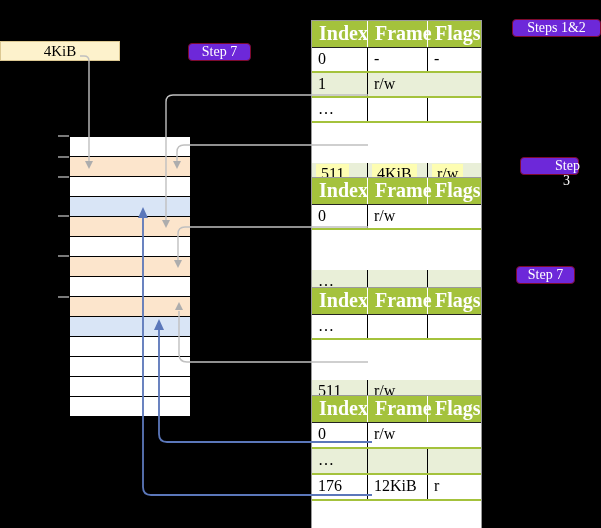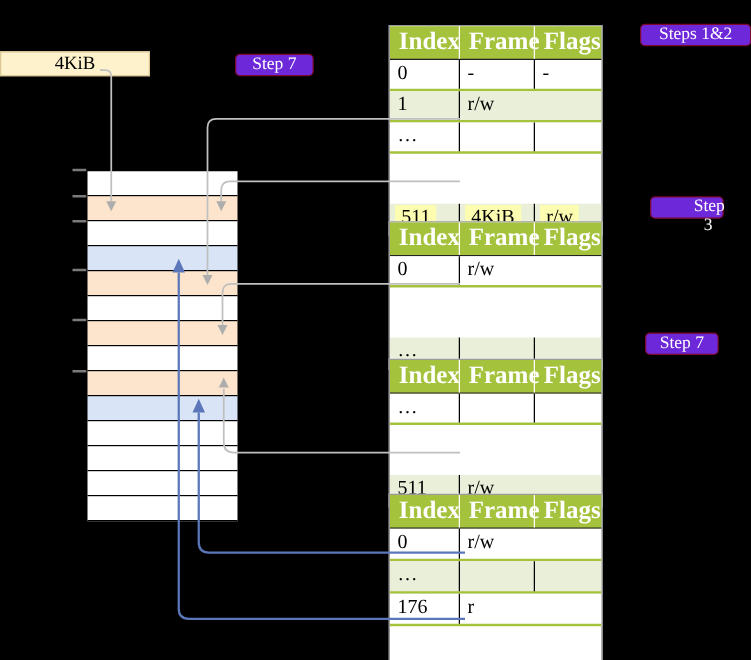--- a/index.html
+++ b/index.html
@@ -184,20 +184,21 @@
           <div class="dcell c0">0</div>
           <div class="dcell c2">r/w</div>
         </div>
         <div class="drow shaded tall">
           <div class="dcell c0">…</div>
           <div class="dcell c1"></div>
           <div class="dcell c2"></div>
         </div>
         <div class="drow tall">
           <div class="dcell c0">176</div>
+          <div class="dcell c1">12KiB</div>
           <div class="dcell c2">r</div>
         </div>
         <div class="drow shaded last tall">
           <div class="dcell c0">…</div>
           <div class="dcell c1"></div>
           <div class="dcell c2"></div>
         </div>
       </div>
     </div>
 

